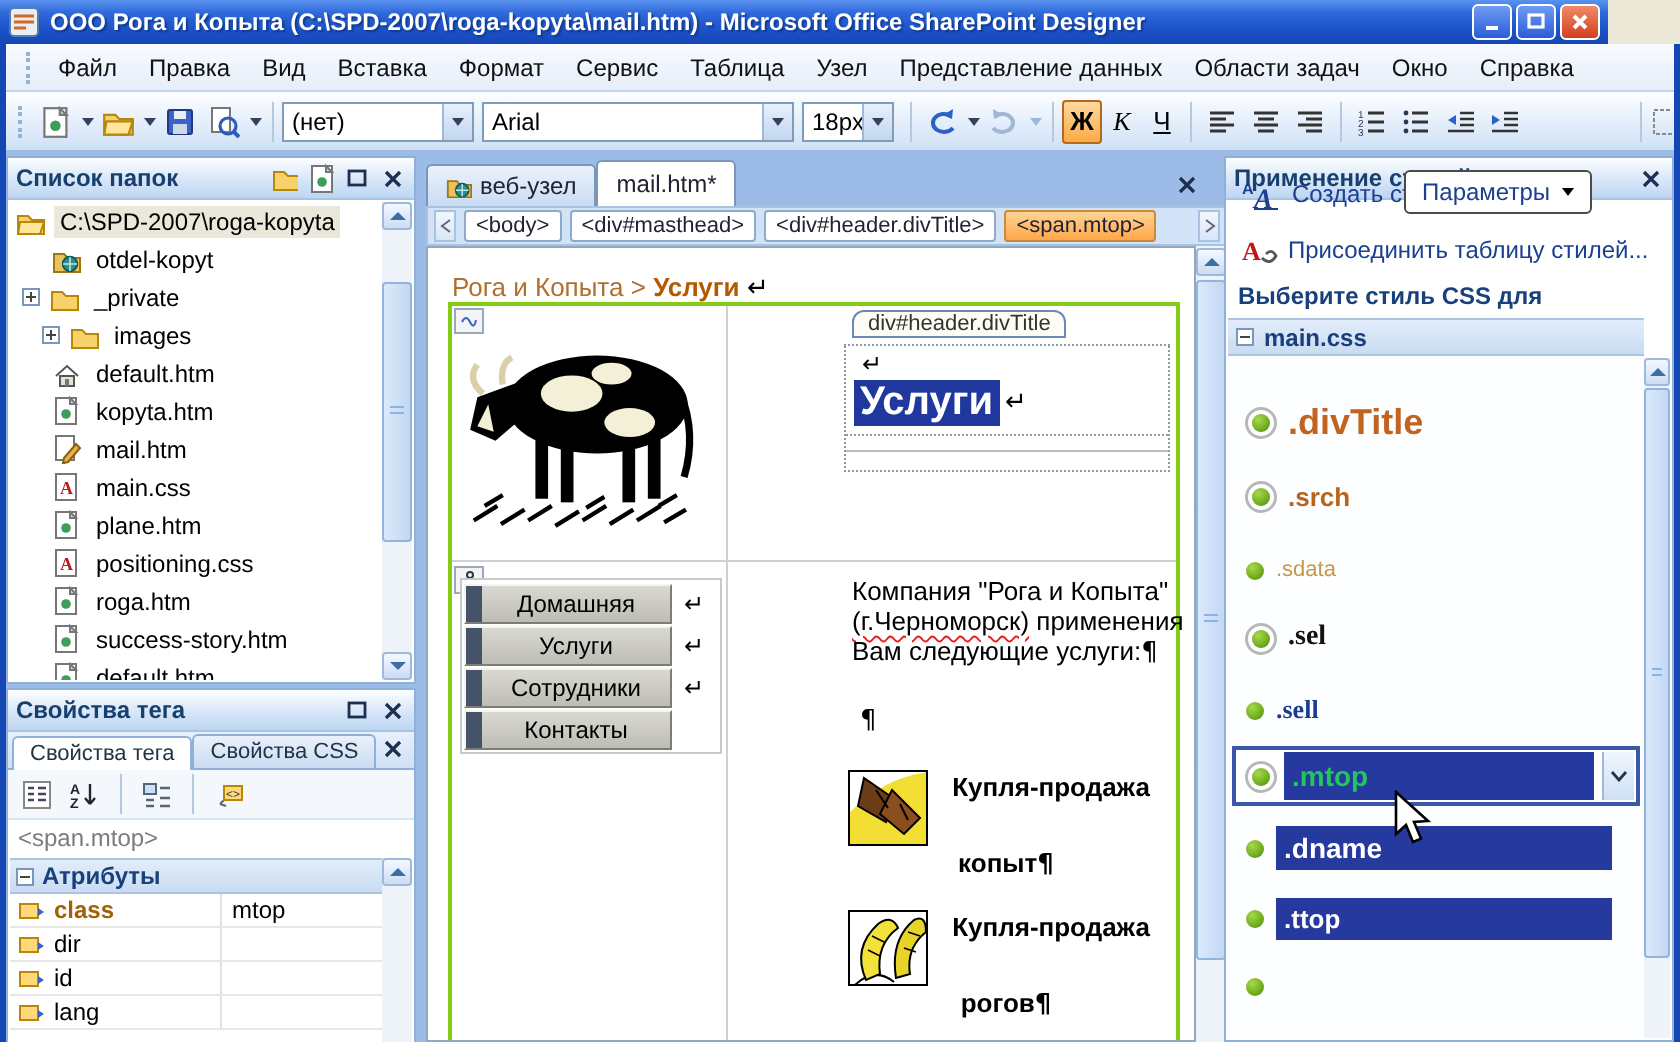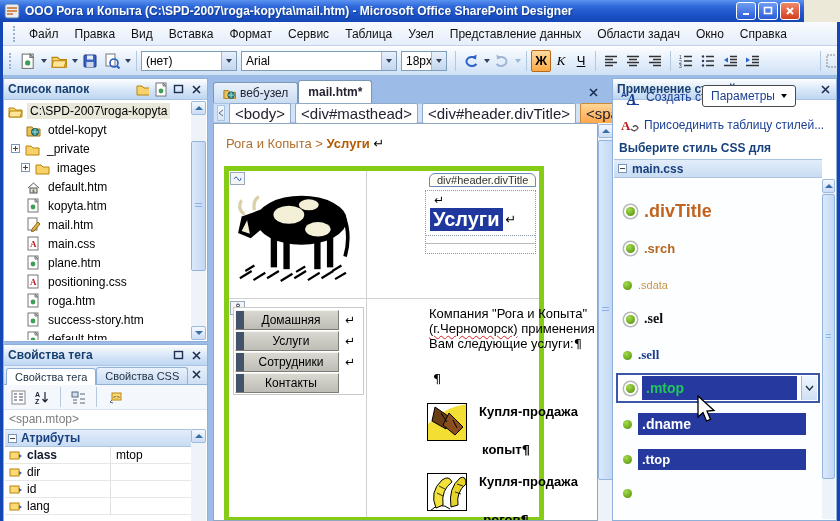--- a/index.html
+++ b/index.html
@@ -70,44 +70,44 @@
   .tabs .tx{margin-left:auto;margin-right:4px;margin-bottom:3px;}
   .ptools{height:25px;display:flex;align-items:center;gap:3px;padding-left:4px;border-bottom:1px solid #d8e4f2;background:#f4f8fd;}
   .ptools .tbtn{width:21px;height:21px;}
   .tagline{height:17px;display:flex;align-items:center;padding-left:5px;color:#7c7c7c;}
   .attr-head{height:18px;background:linear-gradient(180deg,#e2edfa,#c9dcf3);display:flex;align-items:center;gap:4px;padding:0 3px;border-top:1px solid #aac4e2;border-bottom:1px solid #aac4e2;}
   .attr-head b{color:#17407c;}
   .collapse{width:9px;height:9px;border:1px solid #7a96b8;background:#fff;position:relative;flex:none;}
   .collapse::before{content:"";position:absolute;left:1px;right:1px;top:3px;height:1px;background:#444;}
   .arow{height:17px;display:flex;align-items:center;border-bottom:1px solid #e7e7e7;}
   .arow .nm{width:106px;display:flex;align-items:center;gap:4px;padding-left:4px;border-right:1px solid #e0e0e0;height:100%;}
-  .arow .nm.bold{font-weight:bold;color:#0f172a;}
+  .arow .nm.bold{font-weight:bold;color:#a16207;}
   .arow .vl{flex:1;padding-left:5px;}
   .attr-wrap{position:relative;}
 
   
   #center{position:absolute;left:206px;width:405px;top:0;bottom:0;}
   .tabbar{position:absolute;left:4px;right:0;top:4px;height:23px;display:flex;align-items:flex-end;}
   .etab{height:21px;display:flex;align-items:center;gap:4px;padding:0 9px;border:1px solid #7a96b8;border-bottom:none;border-radius:3px 3px 0 0;
     background:linear-gradient(180deg,#eaf2fc,#c9dcf2);color:#223;}
-  .etab.act{background:#fff;height:23px;font-weight:bold;}
+  .etab.act{background:#fff;height:23px;font-weight:normal;}
   .tabbar .tx{margin-left:auto;margin-right:14px;margin-bottom:4px;}
   .crumbbar{position:absolute;left:4px;right:0;top:27px;height:20px;background:#d3e3f7;border:1px solid #a8c2e2;display:flex;align-items:center;gap:4px;padding:0 3px;}
-  .chip{background:#fff;border:1px solid #8ea9c9;border-radius:2px;padding:1px 5px;font-size:15px;color:#223;white-space:nowrap;}
+  .chip{background:#fff;border:1px solid #8ea9c9;border-radius:2px;padding:1px 5px;font-size:11px;color:#223;white-space:nowrap;}
   .chip.sel{background:linear-gradient(180deg,#ffd596,#ffa74a);border-color:#c98a3a;}
   .cnav{width:11px;height:16px;border:1px solid #a8c2e2;background:linear-gradient(180deg,#f2f7fd,#d7e6f7);display:flex;align-items:center;justify-content:center;color:#667;font-size:8px;}
   .crumbbar .right{margin-left:auto;}
 
   .design{position:absolute;left:4px;right:16px;top:47px;bottom:0;background:#fff;border:1px solid #8fa8c0;overflow:hidden;}
   .dscroll{position:absolute;right:0;top:47px;bottom:0;width:16px;background:#eef3fa;}
 
   .pathline{position:absolute;left:12px;top:12px;font-size:13px;color:#b06f2e;white-space:nowrap;}
   .pathline b{color:#b35a00;}
   .mark{color:#000;font-family:"DejaVu Sans",sans-serif;}
-  .dtable{position:absolute;left:10px;top:42px;width:320px;bottom:-2px;border:5px solid #84cc16;}
+  .dtable{position:absolute;left:10px;top:27px;width:366px;bottom:-2px;border:2px solid #84cc16;}
   .dcell-l{position:absolute;left:0;top:0;width:138px;height:128px;border-right:1px solid #d0d0d0;border-bottom:1px solid #d0d0d0;}
   .dcell-r{position:absolute;left:138px;right:0;top:0;height:128px;border-bottom:1px solid #d0d0d0;}
   .dcell-l2{position:absolute;left:0;top:128px;width:138px;bottom:0;border-right:1px solid #d0d0d0;}
   .dcell-r2{position:absolute;left:138px;right:0;top:128px;bottom:0;}
   .marker{position:absolute;left:1px;top:1px;width:15px;height:13px;border:1px solid #9aa8b8;background:#f2f4f6;display:flex;align-items:center;justify-content:center;}
   .tagchip{position:absolute;left:62px;top:2px;border:1px solid #6b89b5;border-radius:6px 6px 0 0;background:#fdfdf6;padding:0 7px;font-size:11px;color:#333;z-index:3;}
   .hdrbox{position:absolute;left:58px;right:3px;top:19px;height:64px;border:1px dotted #8899aa;background:#fff;}
   .hdrbox .m1{padding:2px 0 0 8px;font-size:12px;}
   .hdrline{padding-left:4px;margin-top:1px;font-size:20px;font-weight:bold;display:flex;align-items:center;gap:3px;}
   .selblue{background:#20389e;color:#fff;padding:0 3px;}

